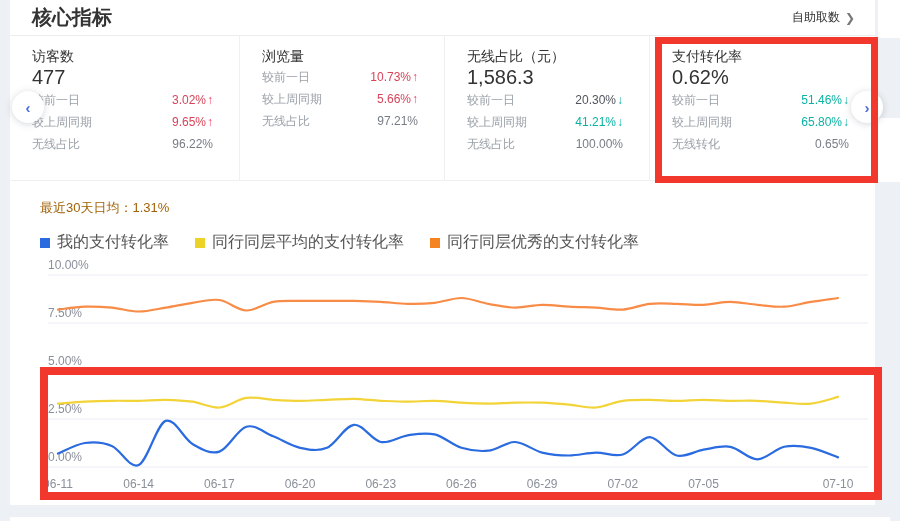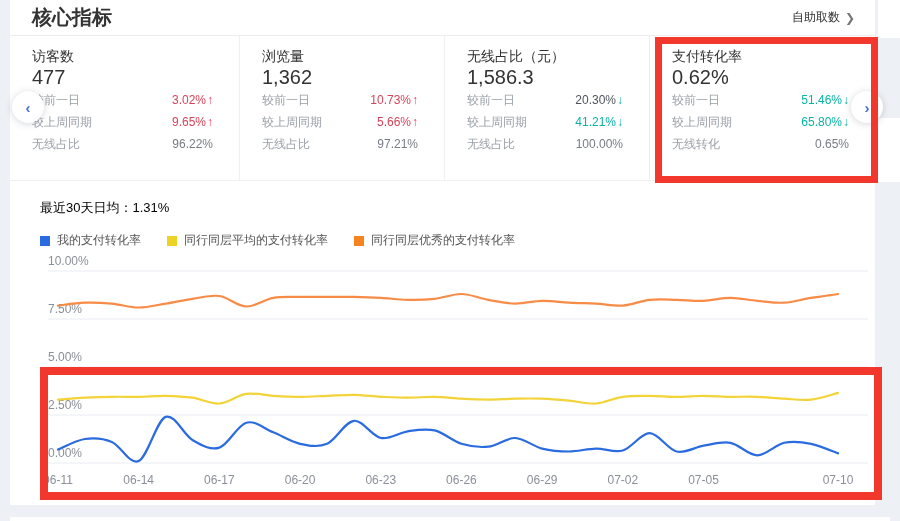--- a/index.html
+++ b/index.html
@@ -25,23 +25,23 @@
   .card-value { font-size:20px; color:#333; }
   .mrow { display:flex; justify-content:space-between; align-items:center;
     font-size:12px; height:22px; }
   .mrow:nth-of-type(1){ margin-top:9px; }
   .ml { color:#9aa0a8; }
   .mv { color:#777c85; white-space:nowrap; }
   .arr { font-weight:bold; margin-left:1px; font-size:12px; }
 
   
   .chart-sec { padding:18px 0 0 30px; }
-  .chart-title { font-size:13px; color:#000000; }
+  .chart-title { font-size:13px; color:#a16207; }
   .legend { display:flex; align-items:center; gap:26px; margin-top:15px; }
-  .lg-item { display:flex; align-items:center; gap:7px; font-size:12px; color:#555; }
+  .lg-item { display:flex; align-items:center; gap:7px; font-size:16px; color:#555; }
   .sw { width:10px; height:10px; display:inline-block; }
   #chart-svg { display:block; margin:4px 0 0 -30px; }
 
   
   .nav-btn { position:absolute; width:32px; height:32px; border-radius:50%; background:#fff;
     box-shadow:0 1px 7px rgba(60,70,90,.22); display:flex; align-items:center; justify-content:center;
     color:#4a6edb; font-size:15px; font-weight:bold; cursor:pointer; z-index:5; }
   .nav-left { left:12px; top:91px; }
   .nav-right { left:851px; top:91px; }
 
@@ -85,21 +85,20 @@
         <span class="mv"><span style="color: rgb(216, 67, 88);">9.65%</span><span class="arr" style="color: rgb(245, 54, 92);">↑</span></span>
       </div>
       <div class="mrow">
         <span class="ml">无线占比</span>
         <span class="mv"><span style="color: rgb(119, 124, 133);">96.22%</span></span>
       </div>
     </div>
 
     <div class="card">
       <div class="card-title">浏览量</div>
-      <div class="card-value">1,362</div>
       <div class="mrow">
         <span class="ml">较前一日</span>
         <span class="mv"><span style="color: rgb(216, 67, 88);">10.73%</span><span class="arr" style="color: rgb(245, 54, 92);">↑</span></span>
       </div>
       <div class="mrow">
         <span class="ml">较上周同期</span>
         <span class="mv"><span style="color: rgb(216, 67, 88);">5.66%</span><span class="arr" style="color: rgb(245, 54, 92);">↑</span></span>
       </div>
       <div class="mrow">
         <span class="ml">无线占比</span>

